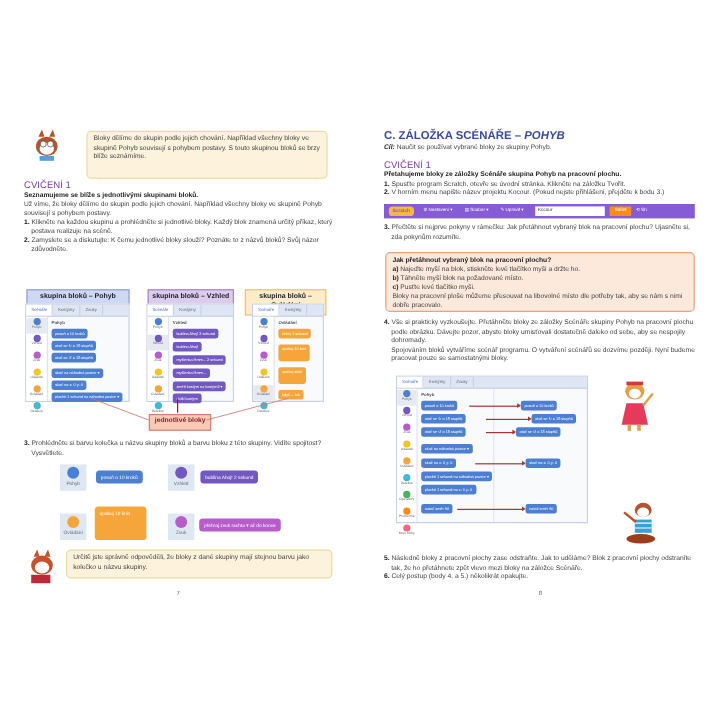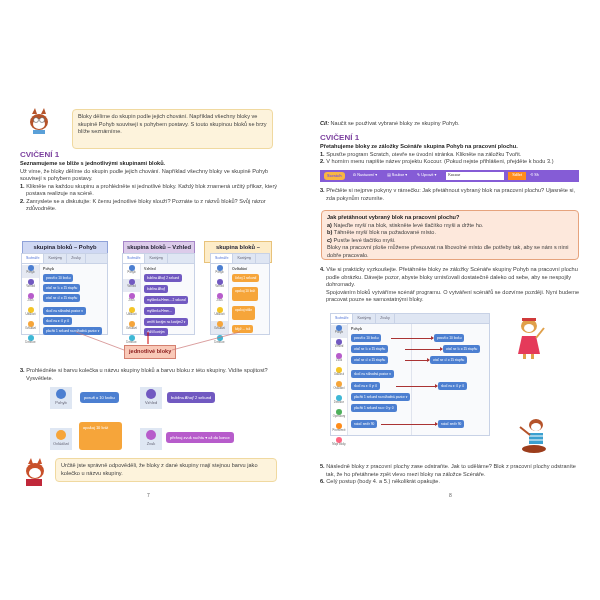--- a/index.html
+++ b/index.html
@@ -4,21 +4,21 @@
 <style>
   * { box-sizing: border-box; margin: 0; padding: 0; }
   html, body { width: 600px; height: 600px; background: #ffffff; overflow: hidden; }
   body { font-family: "Liberation Sans", sans-serif; color: #333; font-size: 6px; line-height: 1.35; position: relative; }
   .page { position: absolute; top: 0; height: 600px; }
   .page.left { left: 0; width: 300px; }
   .page.right { left: 300px; width: 300px; }
   b { font-weight: bold; color: #222; }
   .mascot { position: absolute; }
   .callout { position: absolute; background: #fdf3dc; border: 1px solid #f0d9a0; border-radius: 4px; padding: 3px 5px; font-size: 5.6px; color: #444; }
-  .h-purple { color: #7b3f9e; font-weight: bold; font-size: 8px; }
+  .h-purple { color: #7b3f9e; font-weight: normal; font-size: 8px; }
   .h-big { color: #3a4aa0; font-weight: bold; font-size: 9.5px; }
   .para { font-size: 5.6px; color: #444; }
   .num { font-weight: bold; color: #222; }
   .li { padding-left: 6px; text-indent: -6px; }
   .group-label { position: absolute; font-size: 5.8px; font-weight: bold; text-align: center; padding: 2px 0; border: 1px solid; }
   .scratch-panel { position: absolute; background: #f9fafc; border: 1px solid #c8d2e6; }
   .sp-tabs { height: 10px; background: #dfe6f3; border-bottom: 1px solid #c8d2e6; display: flex; }
   .sp-tab { font-size: 3.6px; color: #667; padding: 2px 4px; border-right: 1px solid #c8d2e6; }
   .sp-tab.active { background: #fff; color: #4a6fd6; }
   .sp-cats { position: absolute; left: 0; top: 10px; bottom: 0; width: 18px; border-right: 1px solid #e0e4ee; background: #fff; }
@@ -166,20 +166,23 @@
         <path d="M8 9 L11 3 L13 9Z M17 9 L20 3 L22 9Z" fill="#c8502a"></path>
         <rect x="6" y="24" width="16" height="7" fill="#c0283a"></rect>
       </svg>
   </div>
   <div class="callout" style="left:55px;top:458px;width:222px;height:24px;font-weight:normal;">Určitě jste správně odpověděli, že bloky z dané skupiny mají stejnou barvu jako kolečko u názvu skupiny.</div>
 
   <div class="pageno" style="left:147px;top:492px;">7</div>
 </div>
 
 <div class="page right">
+  <div class="h-big" style="position:absolute;left:20px;top:108px;">
+    <span>C. ZÁLOŽKA SCÉNÁŘE –</span> <i>POHYB</i>
+  </div>
   <div class="para" style="position:absolute;left:20px;top:120px;">
     <b><i>Cíl:</i></b> <span>Naučit se používat vybrané bloky ze skupiny Pohyb.</span>
   </div>
   <div class="h-purple" style="position:absolute;left:20px;top:133px;">CVIČENÍ 1</div>
   <div class="para" style="position:absolute;left:20px;top:143px;width:262px;">
     <div style="font-weight:bold;color:#222;">Přetahujeme bloky ze záložky Scénáře skupina Pohyb na pracovní plochu.</div>
     <div class="li"><span class="num">1.</span> <span>Spusťte program Scratch, otevře se úvodní stránka. Klikněte na záložku Tvořit.</span></div>
     <div class="li"><span class="num">2.</span> <span>V horním menu napište název projektu Kocour. (Pokud nejste přihlášeni, přejděte k bodu 3.)</span></div>
   </div>
 

